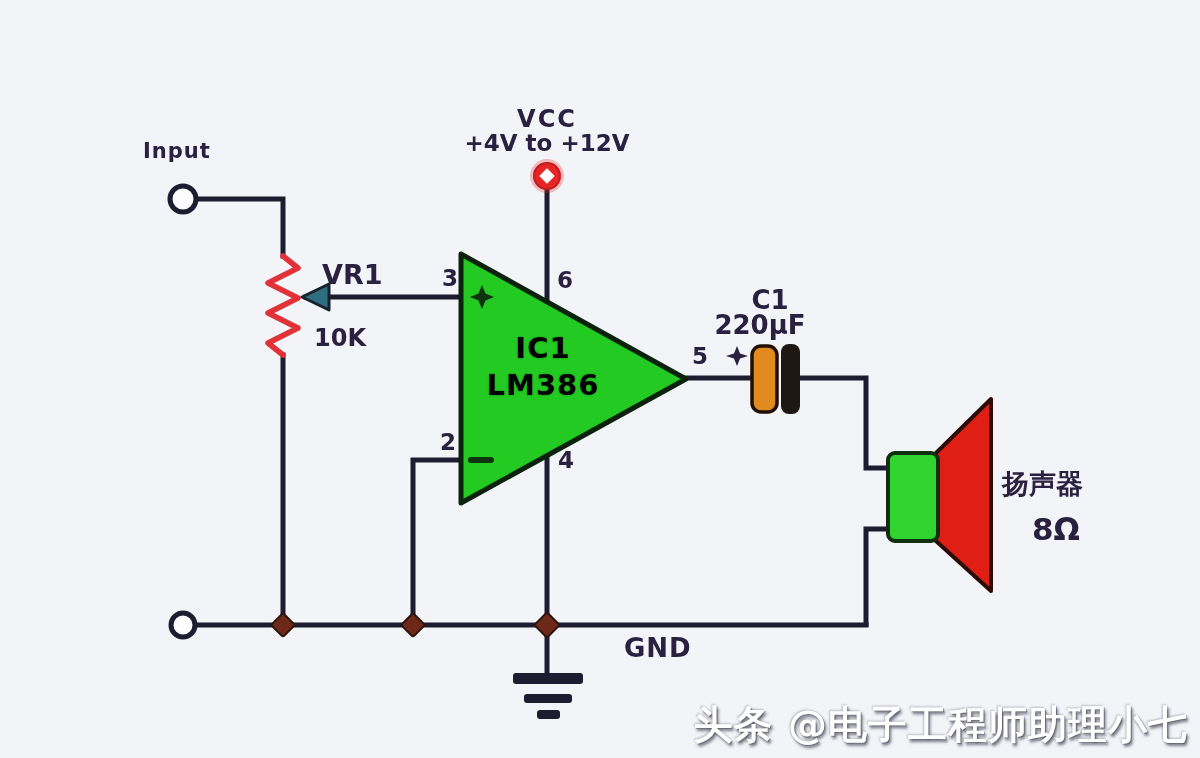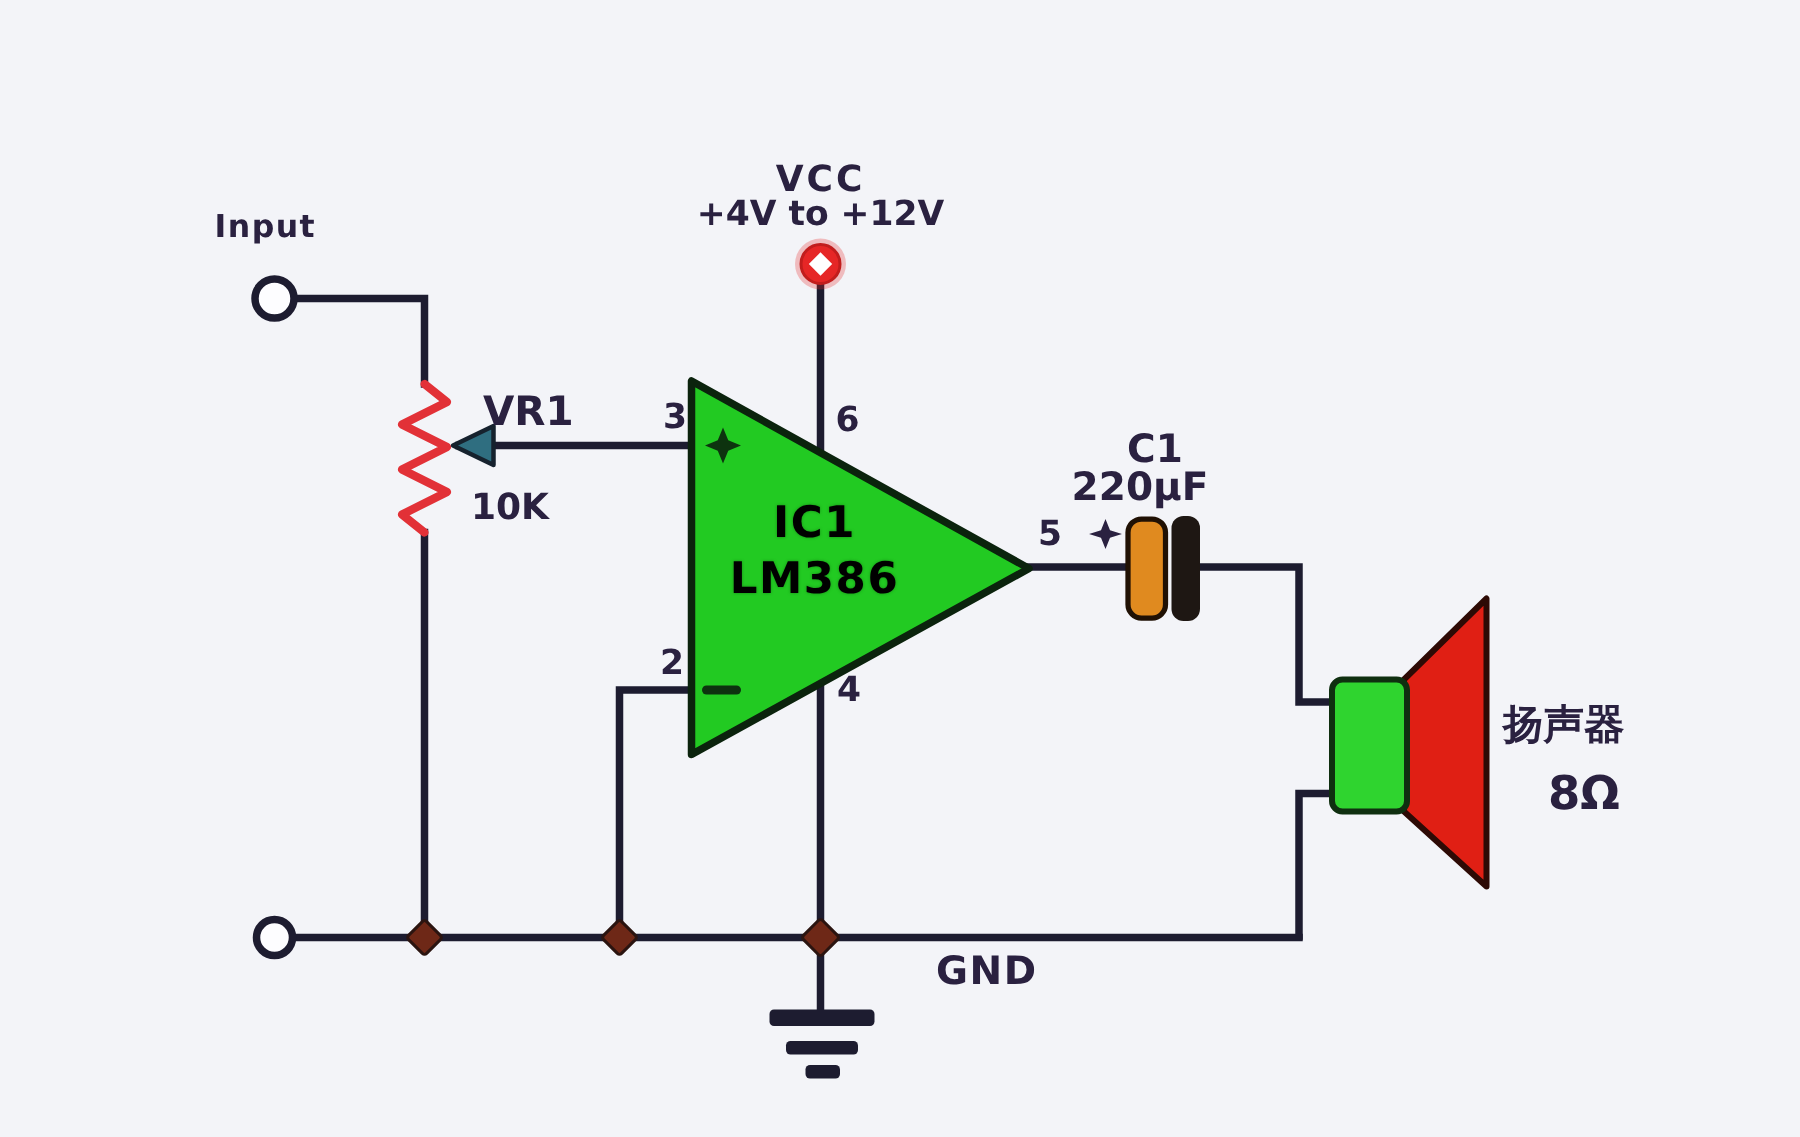--- a/index.html
+++ b/index.html
@@ -108,13 +108,14 @@
   </div>
 
   <div class="lbl ctr" style="left:770px;top:286px;font-size:26px;">C1</div>
   <div class="lbl ctr" style="left:760px;top:311px;font-size:26px;text-align:center;">220µF</div>
 
   <div class="lbl" style="left:576px;top:634px;font-size:26px;letter-spacing:1px;margin-left:48px;">GND</div>
 
   <div class="lbl" style="left:1002px;top:452px;font-size:27px;font-weight:700;margin-top:17px;">扬声器</div>
   <div class="lbl" style="left:1032px;top:512px;font-size:31px;">8Ω</div>
 
+  <div class="watermark">头条 @电子工程师助理小七</div>
 </div>
 
 </body></html>

